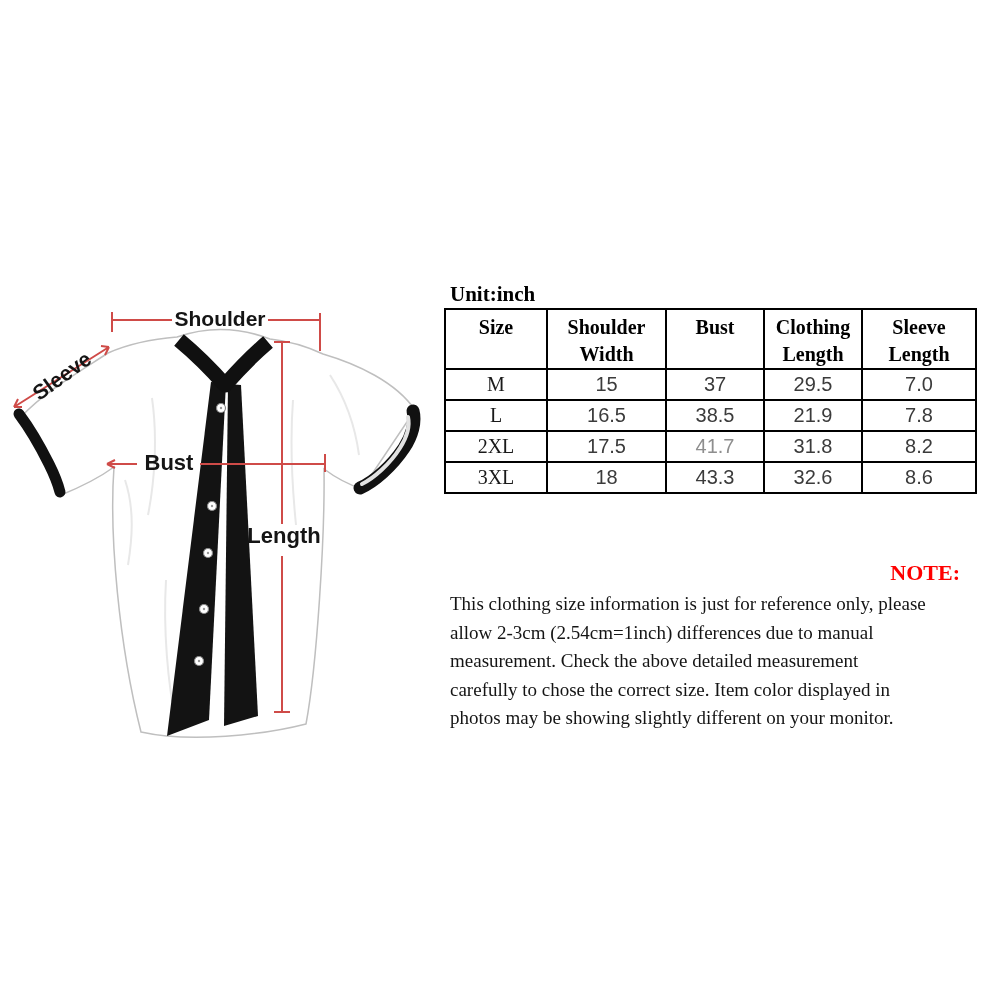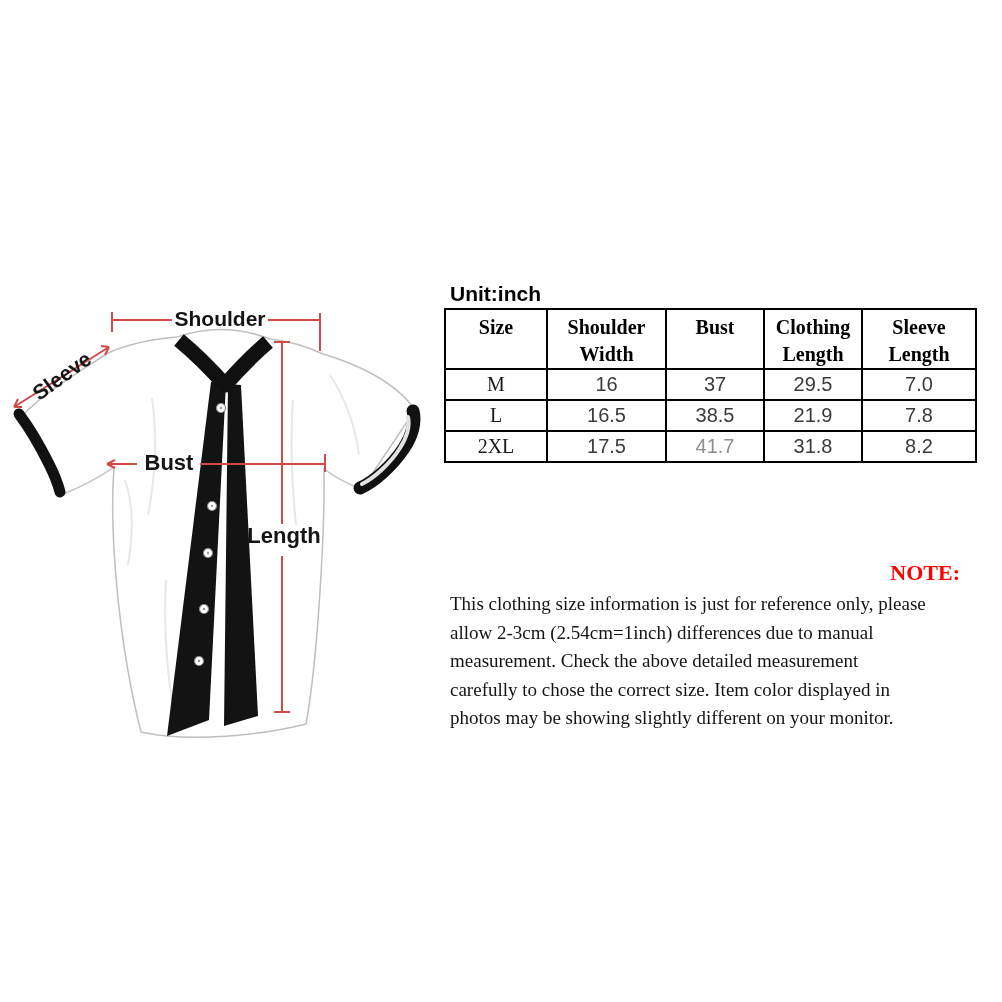--- a/index.html
+++ b/index.html
@@ -15,21 +15,21 @@
     white-space:nowrap; line-height:24px;
   }
   #shoulder-label { left:170px; top:307px; width:100px; }
   #sleeve-label   { left:14px;  top:364px; width:96px; transform:rotate(-36deg); }
   #bust-label     { left:138px; top:451px; width:62px; font-size:22px; }
   #length-label   { left:245px; top:524px; width:78px; font-size:22px; }
 
   
   .unit-label {
     position:absolute; left:450px; top:282px;
-    font-family:Liberation Sans, sans-serif; font-weight:bold;
+    font-family:Liberation Serif, serif; font-weight:bold;
     font-size:21px; color:#000;
   }
   table.size-table {
     position:absolute; left:444px; top:308px; width:531px;
     border-collapse:collapse; table-layout:fixed; background:#fff;
   }
   .size-table th, .size-table td {
     border:2px solid #000; padding:0; margin:0; box-sizing:border-box;
     text-align:center; overflow:hidden;
   }
@@ -168,38 +168,45 @@
         </th>
         <th>
           <span>Sleeve</span>
             <span>Length</span>
         </th>
       </tr>
     </thead>
     <tbody>
       <tr>
         <td class="size-cell">M</td>
-        <td>16</td>
+        <td>15</td>
         <td>37</td>
         <td>29.5</td>
         <td>7.0</td>
       </tr>
       <tr>
         <td class="size-cell">L</td>
         <td>16.5</td>
         <td>38.5</td>
         <td>21.9</td>
         <td>7.8</td>
       </tr>
       <tr>
         <td class="size-cell">2XL</td>
         <td>17.5</td>
         <td class="muted">41.7</td>
         <td>31.8</td>
         <td>8.2</td>
+      </tr>
+      <tr>
+        <td class="size-cell">3XL</td>
+        <td>18</td>
+        <td>43.3</td>
+        <td>32.6</td>
+        <td>8.6</td>
       </tr>
     </tbody>
   </table>
 
   <div class="note">
     <div class="note-title">NOTE:</div>
     <div class="note-lines">
       <div class="note-line">This clothing size information is just for reference only, please</div>
       <div class="note-line">allow 2-3cm (2.54cm=1inch) differences due to manual</div>
       <div class="note-line">measurement. Check the above detailed measurement</div>

